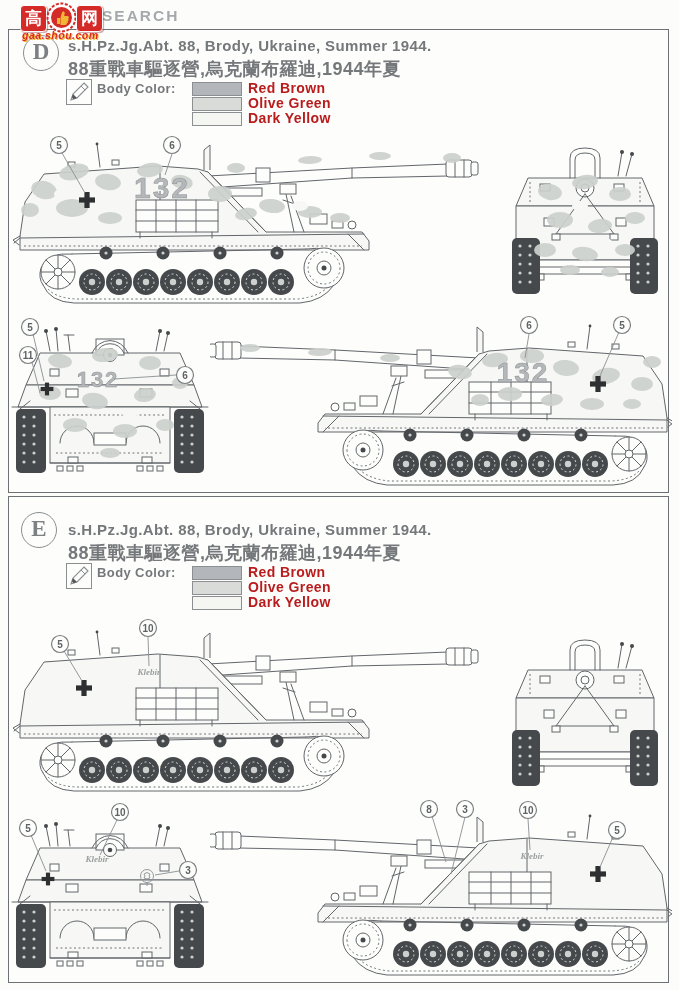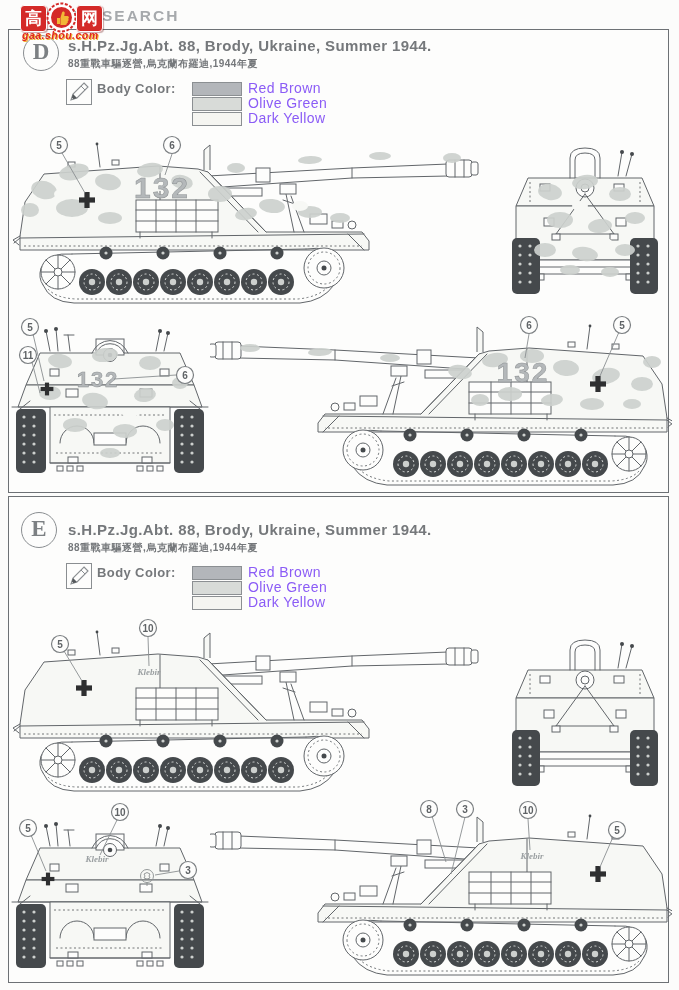--- a/index.html
+++ b/index.html
@@ -4,25 +4,25 @@
 <style>
   html,body{margin:0;padding:0;}
   body{width:679px;height:990px;background:#fff;font-family:"Liberation Sans",sans-serif;}
   #page{position:relative;width:679px;height:990px;background:#fcfcfb;overflow:hidden;}
   .panel{position:absolute;left:8px;width:661px;border:1.3px solid #6d7175;background:#fdfdfc;box-sizing:border-box;}
   #panelD{top:29px;height:464px;}
   #panelE{top:496px;height:487px;}
   .badge{position:absolute;width:34px;height:34px;border:1.7px solid #8a8e91;border-radius:50%;
          color:#7c8083;font:bold 23px "Liberation Serif",serif;text-align:center;line-height:32px;background:#fdfdfc;}
   .ptitle{position:absolute;color:#75787b;font-weight:bold;font-size:15px;letter-spacing:.4px;white-space:nowrap;}
-  .psub{position:absolute;color:#75787b;font-weight:bold;font-size:10px;letter-spacing:.5px;white-space:nowrap;}
+  .psub{position:absolute;color:#75787b;font-weight:bold;font-size:18px;letter-spacing:.5px;white-space:nowrap;}
   .brushbox{position:absolute;width:24px;height:24px;border:1.3px solid #8a8e91;background:#fdfdfc;}
   .leglabel{position:absolute;color:#75787b;font-weight:bold;font-size:13px;letter-spacing:.4px;}
   .swatch{position:absolute;width:48px;height:12px;border:1.2px solid #8b8f92;}
-  .swlabel{position:absolute;color:#8b5cf6;font-weight:normal;font-size:14px;letter-spacing:.4px;white-space:nowrap;}
+  .swlabel{position:absolute;color:#b91c1c;font-weight:bold;font-size:14px;letter-spacing:.4px;white-space:nowrap;}
   .draw{position:absolute;}
   
   #hslogo{position:absolute;left:30px;top:7px;color:#a6a9ac;font-weight:bold;font-size:15.5px;letter-spacing:2px;z-index:2;}
   #wm{position:absolute;left:20px;top:2px;z-index:5;width:110px;}
   .wmbox{position:absolute;width:25px;height:25px;background:#d42a28;border:1.5px solid #fff;border-radius:4px;
          color:#fff;font-weight:bold;font-size:17px;text-align:center;line-height:25px;box-shadow:1px 1px 1px rgba(120,40,40,.4);}
   #wmthumb{position:absolute;left:26px;top:0px;width:31px;height:31px;}
   #wmdomain{position:absolute;left:2px;top:27px;font:bold italic 10.5px "Liberation Sans",sans-serif;color:#e02920;
             text-shadow:1px 1px 0 #f2b636;letter-spacing:.5px;}
   

